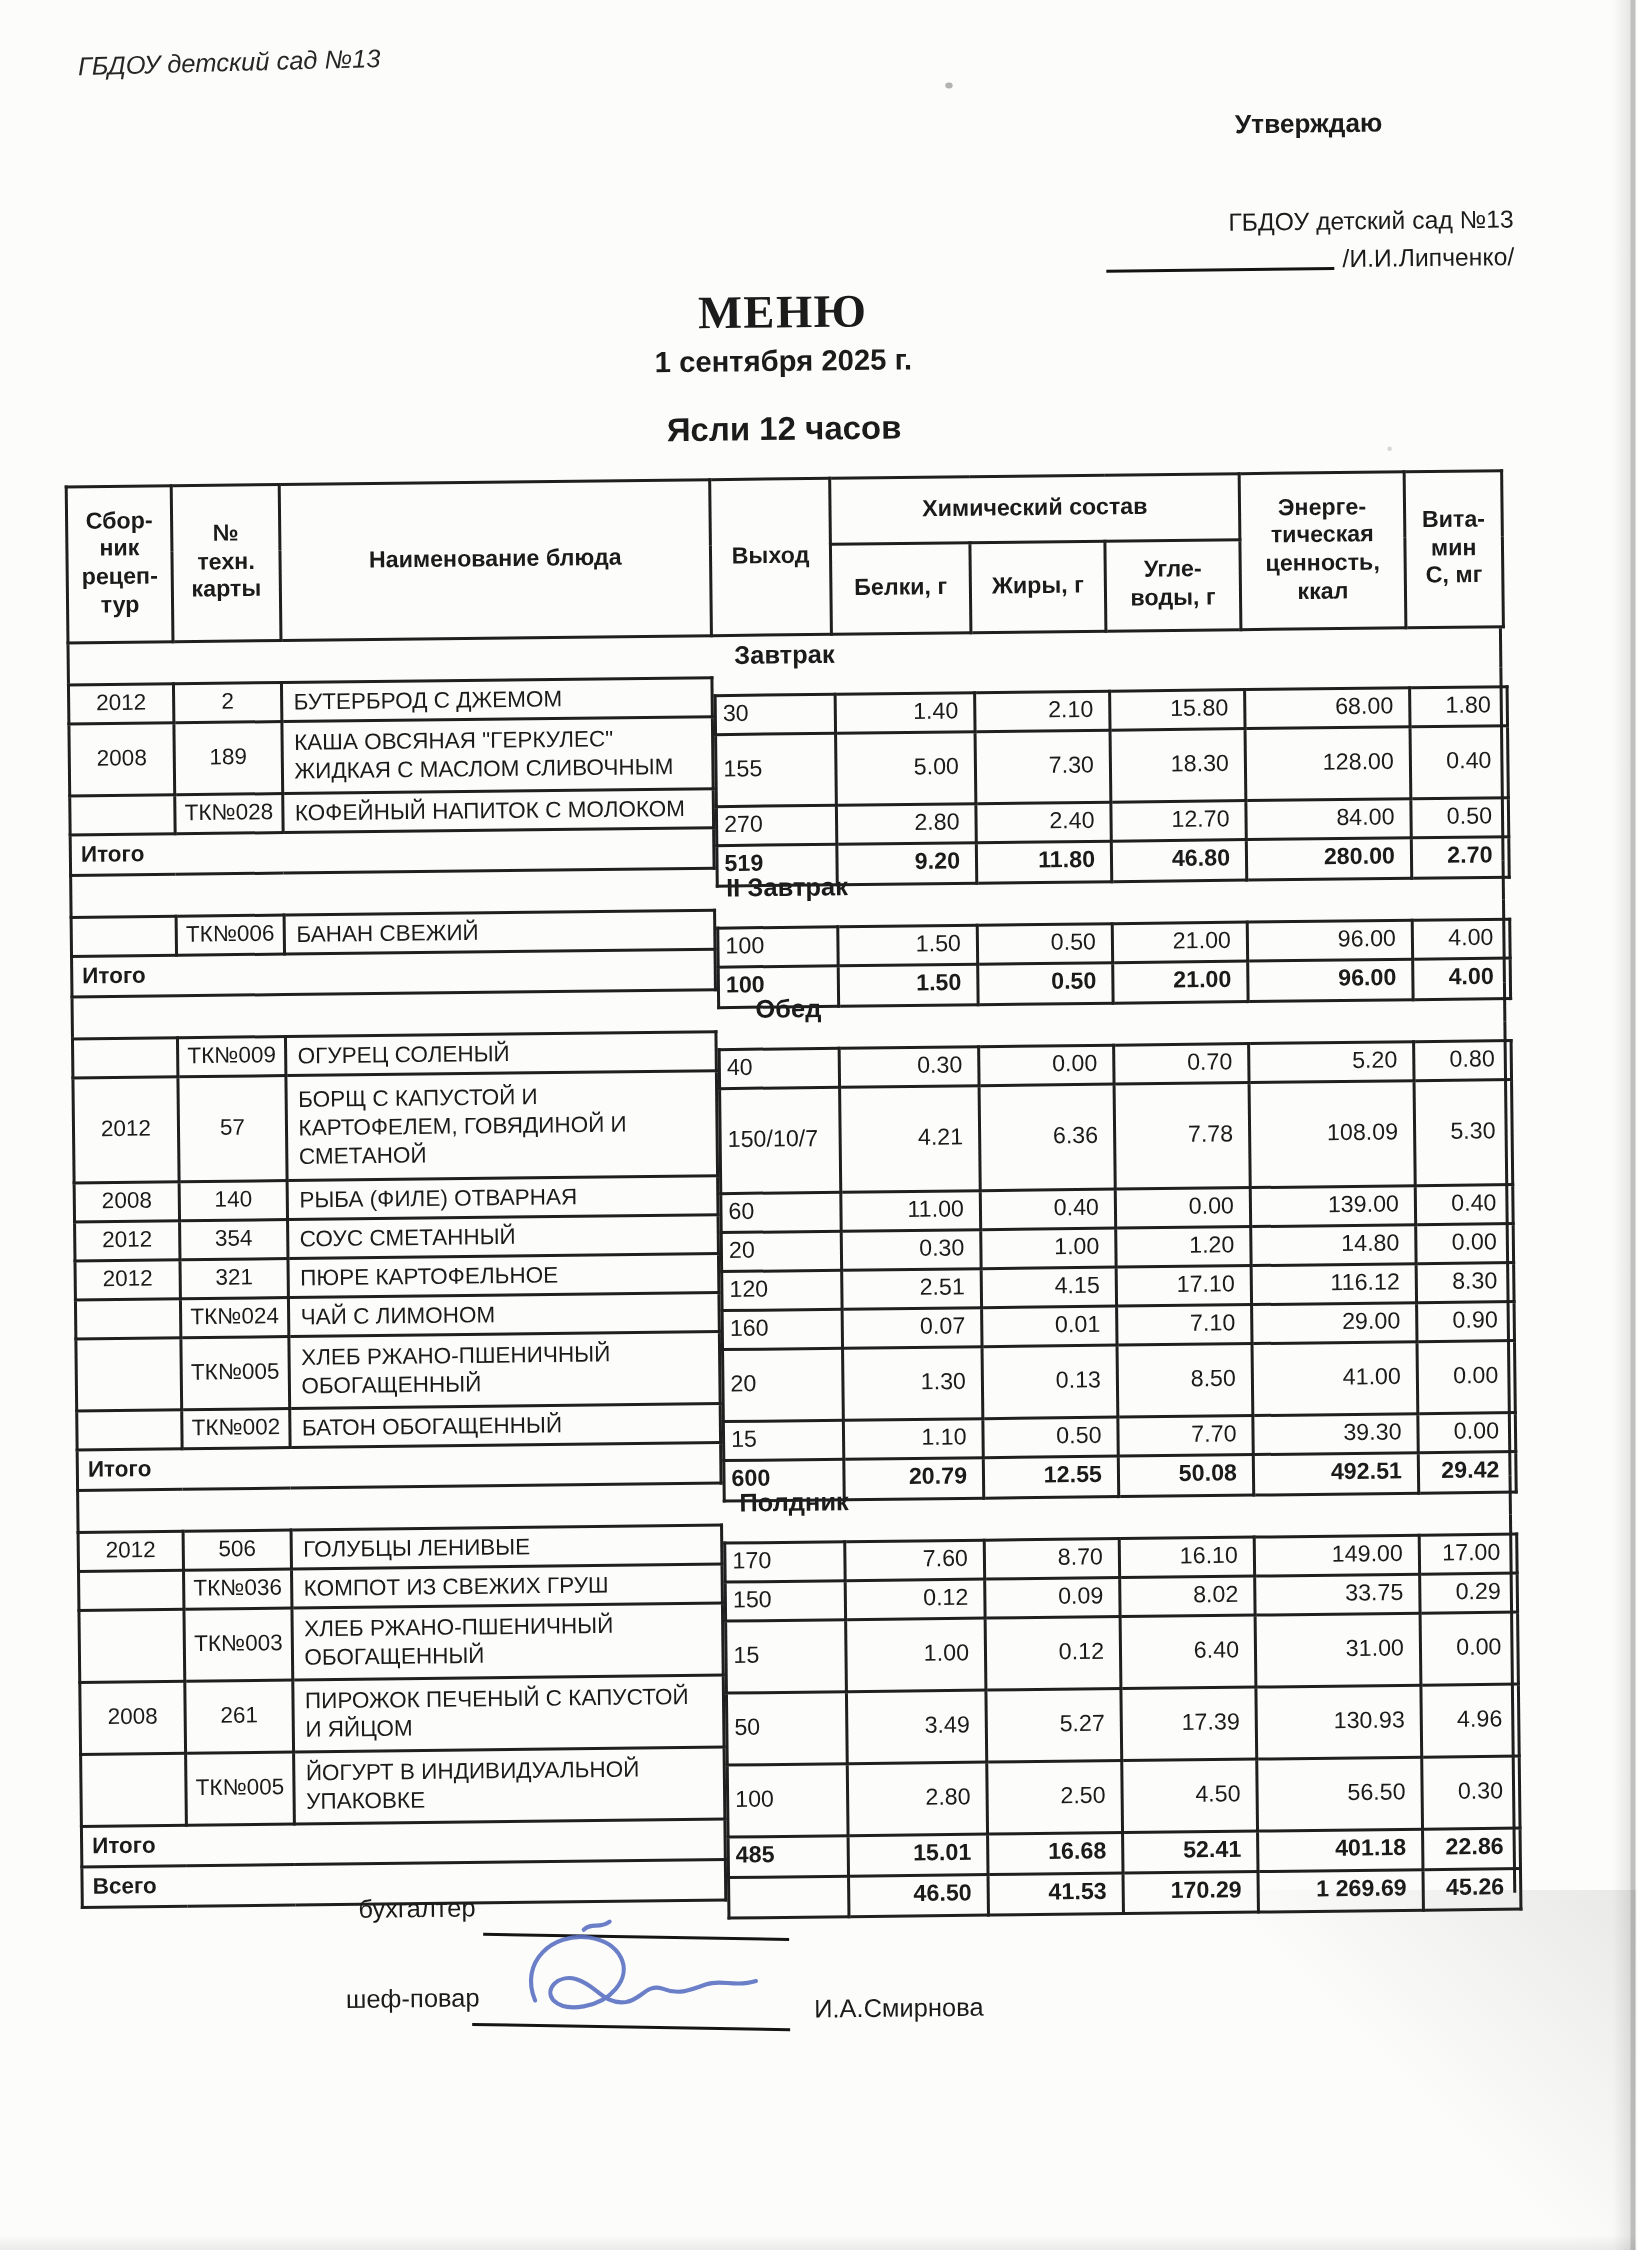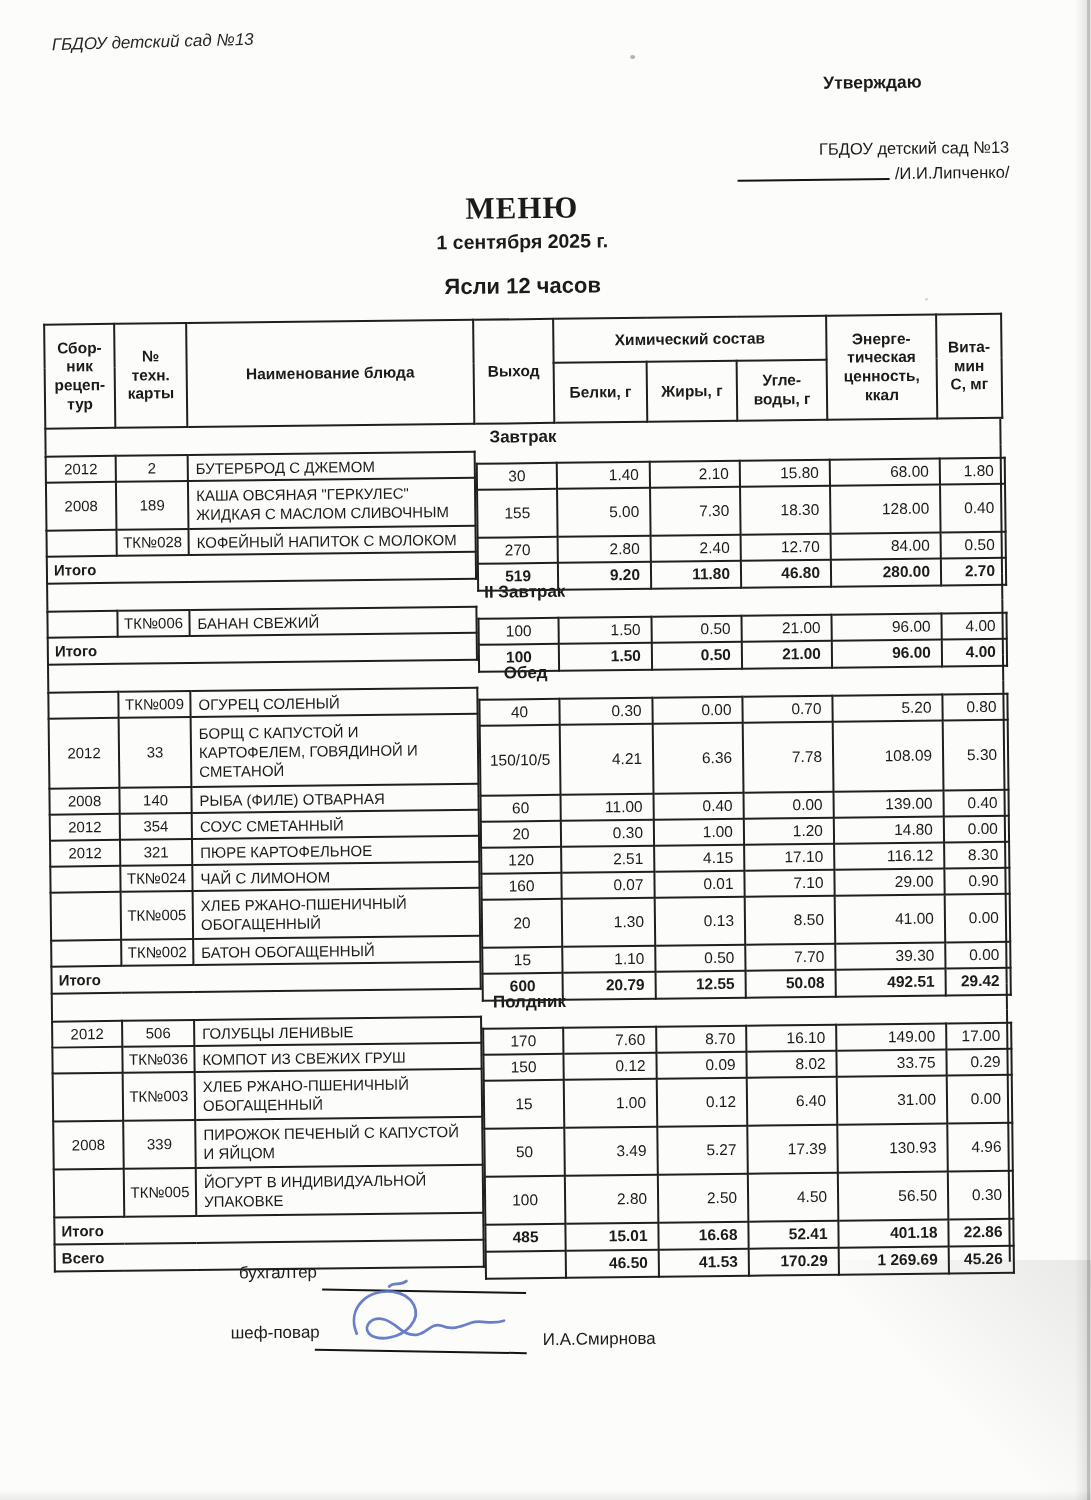--- a/index.html
+++ b/index.html
@@ -39,21 +39,21 @@
   .section-title{position:relative;z-index:1;height:26px;line-height:26px;text-align:center;
     font-weight:bold;font-size:17px;border-left:2px solid #1f1f1f;border-right:2px solid #1f1f1f;}
   .section-body{display:flex;border-right:2px solid #1f1f1f;}
   .left-tab{width:429px;flex:0 0 429px;}
   .right-tab{width:528px;flex:0 0 528px;position:relative;z-index:2;transform:translateY(12px);}
   .left-tab td{font-size:15px;vertical-align:middle;}
   .c-book,.c-card{text-align:center;}
   .c-name{text-align:left;padding-left:7px;white-space:pre-line;line-height:19px;}
   .lbl{font-weight:bold;padding-left:6px;font-size:15.5px;}
   .right-tab td{font-size:15.5px;vertical-align:middle;}
-  .c-out{text-align:center;}
+  .c-out{text-align:left;}
   .c-num{text-align:right;padding-right:10px;}
   .b{font-weight:bold;}
 
   
   .sig-label{position:absolute;font-size:17px;}
   .sig-line{position:absolute;height:0;border-top:2px solid #151515;transform:rotate(1.6deg);transform-origin:left center;}
   .sig-chef-name{position:absolute;left:536px;top:1330px;font-size:17px;}
   .sig-svg{position:absolute;left:318px;top:1276px;width:196px;height:78px;}
 
   
@@ -261,21 +261,21 @@
                 <col style="width: 287px;">
               </colgroup>
               <tbody>
                 <tr style="height: 26px;">
                   <td class="c-book"></td>
                   <td class="c-card">ТК№009</td>
                   <td class="c-name">ОГУРЕЦ СОЛЕНЫЙ</td>
                 </tr>
                 <tr style="height: 70px;">
                   <td class="c-book">2012</td>
-                  <td class="c-card">33</td>
+                  <td class="c-card">57</td>
                   <td class="c-name">БОРЩ С КАПУСТОЙ И
 КАРТОФЕЛЕМ, ГОВЯДИНОЙ И
 СМЕТАНОЙ</td>
                 </tr>
                 <tr style="height: 26px;">
                   <td class="c-book">2008</td>
                   <td class="c-card">140</td>
                   <td class="c-name">РЫБА (ФИЛЕ) ОТВАРНАЯ</td>
                 </tr>
                 <tr style="height: 26px;">
@@ -321,21 +321,21 @@
               <tbody>
                 <tr style="height: 26px;">
                   <td class="c-out">40</td>
                   <td class="c-num">0.30</td>
                   <td class="c-num">0.00</td>
                   <td class="c-num">0.70</td>
                   <td class="c-num">5.20</td>
                   <td class="c-num">0.80</td>
                 </tr>
                 <tr style="height: 70px;">
-                  <td class="c-out">150/10/5</td>
+                  <td class="c-out">150/10/7</td>
                   <td class="c-num">4.21</td>
                   <td class="c-num">6.36</td>
                   <td class="c-num">7.78</td>
                   <td class="c-num">108.09</td>
                   <td class="c-num">5.30</td>
                 </tr>
                 <tr style="height: 26px;">
                   <td class="c-out">60</td>
                   <td class="c-num">11.00</td>
                   <td class="c-num">0.40</td>
@@ -414,21 +414,21 @@
                   <td class="c-name">КОМПОТ ИЗ СВЕЖИХ ГРУШ</td>
                 </tr>
                 <tr style="height: 48px;">
                   <td class="c-book"></td>
                   <td class="c-card">ТК№003</td>
                   <td class="c-name">ХЛЕБ РЖАНО-ПШЕНИЧНЫЙ
 ОБОГАЩЕННЫЙ</td>
                 </tr>
                 <tr style="height: 48px;">
                   <td class="c-book">2008</td>
-                  <td class="c-card">339</td>
+                  <td class="c-card">261</td>
                   <td class="c-name">ПИРОЖОК ПЕЧЕНЫЙ С КАПУСТОЙ
 И ЯЙЦОМ</td>
                 </tr>
                 <tr style="height: 48px;">
                   <td class="c-book"></td>
                   <td class="c-card">ТК№005</td>
                   <td class="c-name">ЙОГУРТ В ИНДИВИДУАЛЬНОЙ
 УПАКОВКЕ</td>
                 </tr>
                 <tr style="height: 27px;">

